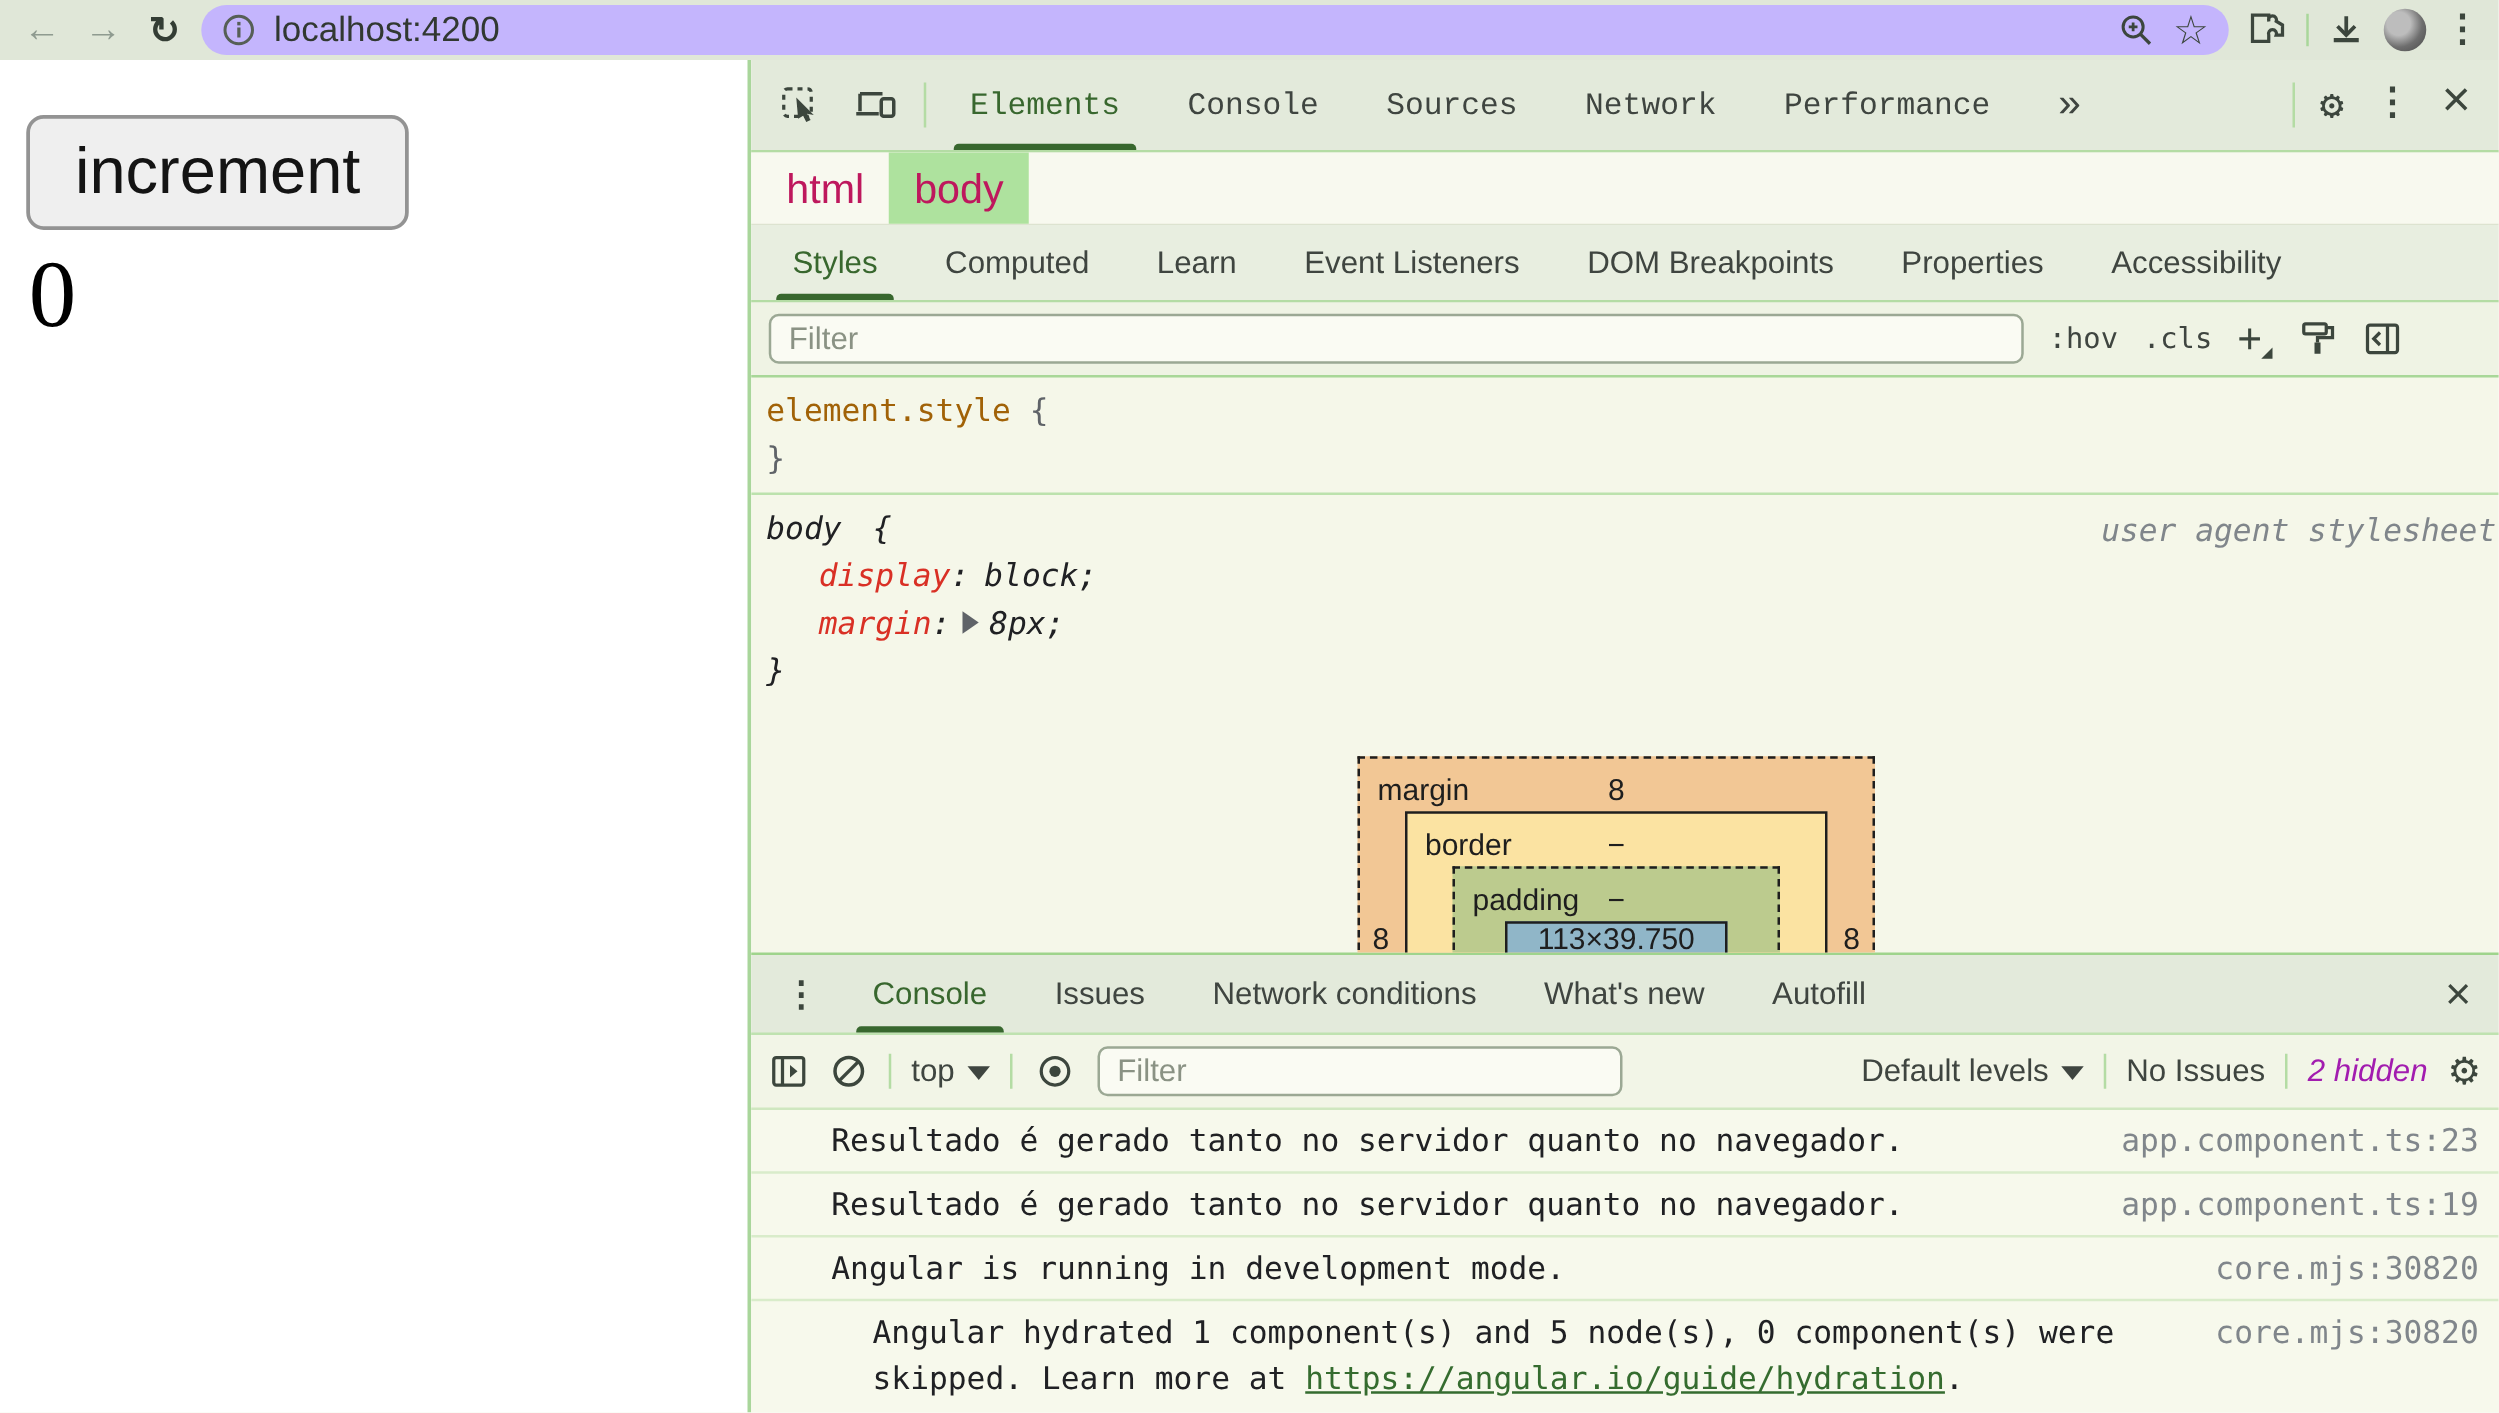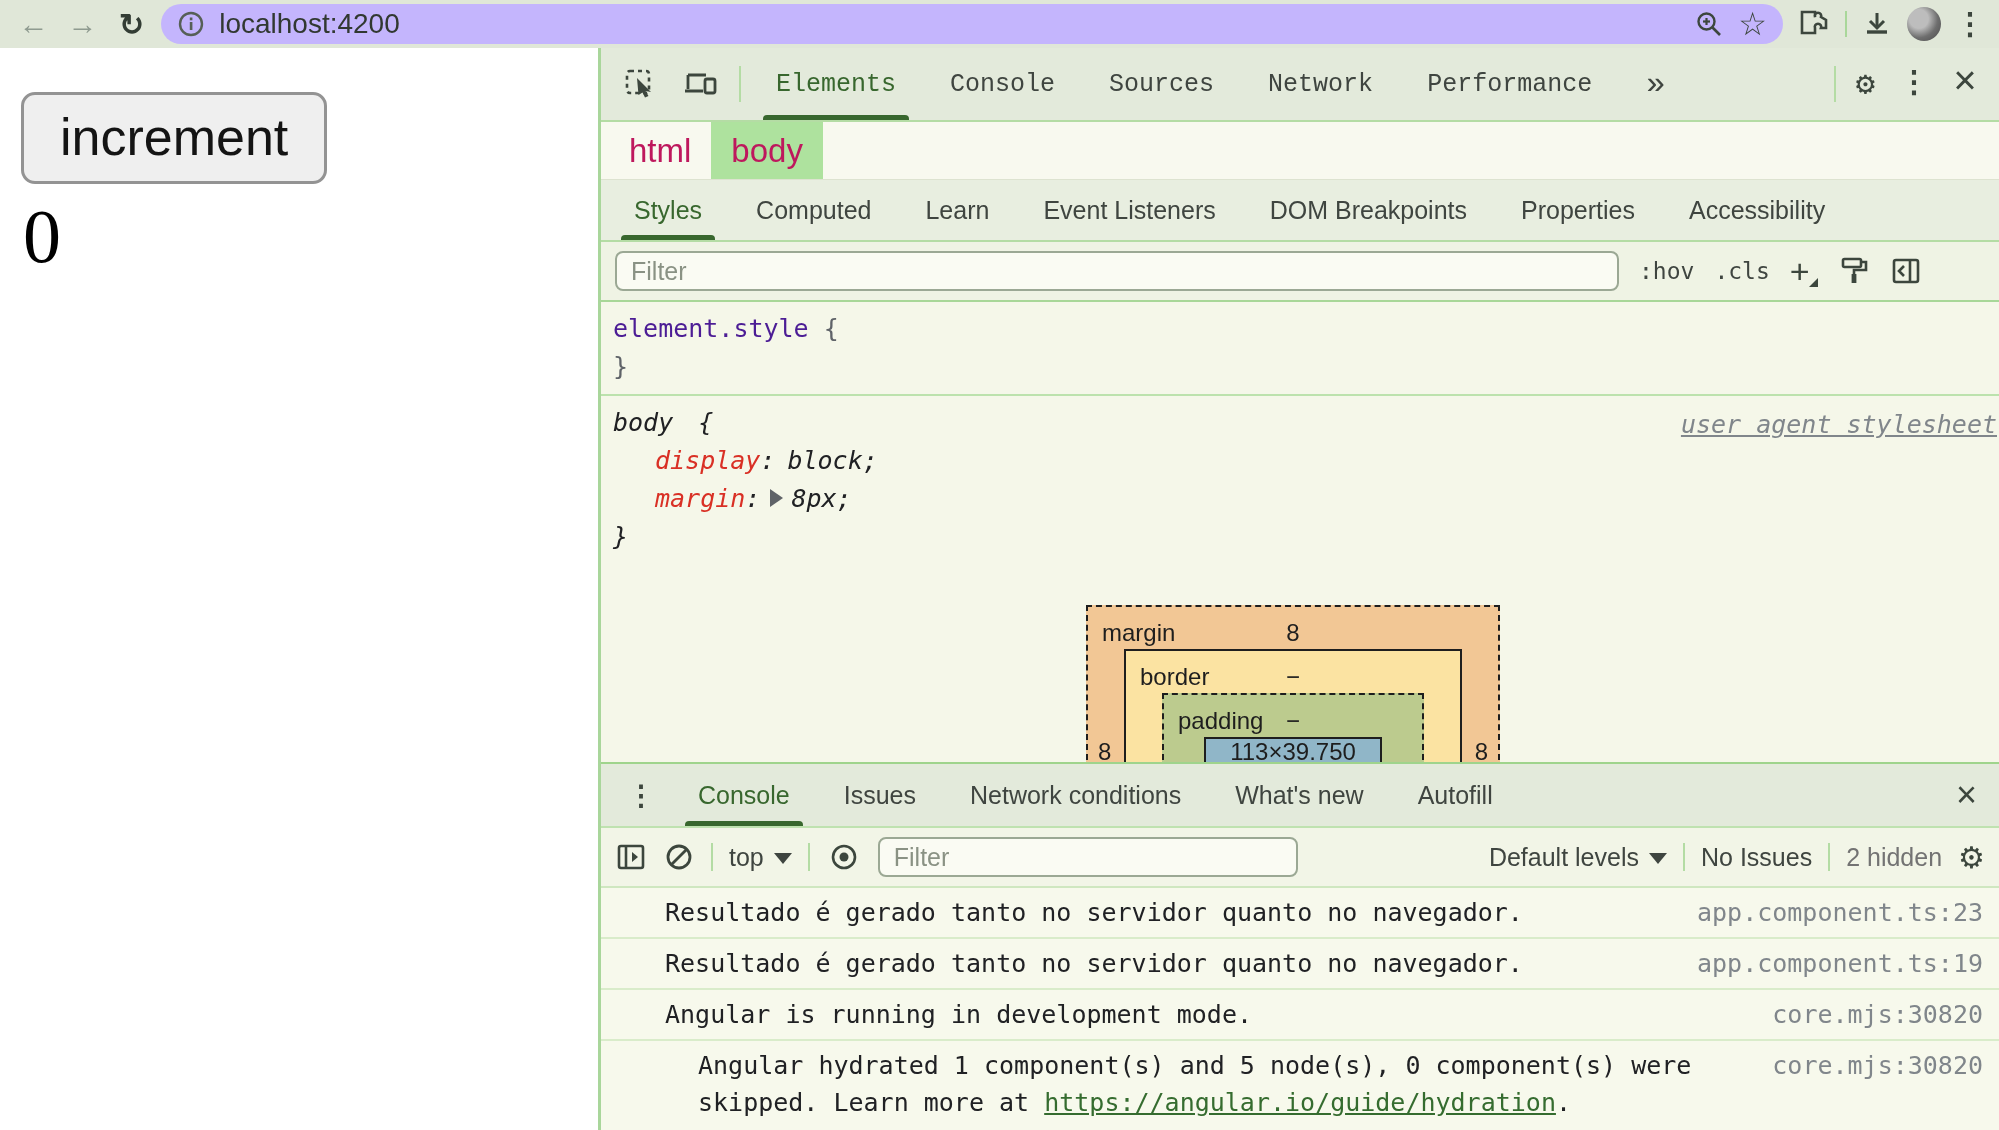--- a/index.html
+++ b/index.html
@@ -49,24 +49,24 @@
   .dt-filterbar { height:60px; background:#eff3e4; border-bottom:2px solid #a8d798; display:flex; align-items:center; padding:0 14px; gap:20px; flex:0 0 auto; }
   .filter-input { width:1004px; height:40px; border:2px solid #9ba894; border-radius:8px; background:#fafbf3; font-family:"Liberation Sans",sans-serif; font-size:25px; color:#3f4540; padding:0 14px; outline:none; }
   .filter-input::placeholder { color:#8a9284; }
   .toggle-txt { font-family:"DejaVu Sans Mono", monospace; font-size:23px; color:#3f4540; }
   .plus-wrap { position:relative; font-size:34px; color:#3c463d; padding-right:8px; }
   .plus-wrap .corner { position:absolute; right:0; bottom:4px; width:0; height:0; border-left:9px solid transparent; border-bottom:9px solid #3c463d; }
 
   .dt-styles { position:relative; flex:1; overflow:hidden; font-family:"DejaVu Sans Mono", monospace; font-size:25px; line-height:38px; color:#202124; }
   .rule { padding:8px 12px; }
   .rule.sep { border-bottom:2px solid #bce2ad; }
-  .sel-gray { color:#4c1d95; }
+  .sel-gray { color:#a16207; }
   .brace-gray { color:#5f6368; }
   .ua-rule { font-style:italic; position:relative; }
-  .origin { position:absolute; right:2px; top:10px; color:#80868b; font-style:italic; white-space:nowrap;text-decoration:underline; }
+  .origin { position:absolute; right:2px; top:10px; color:#80868b; font-style:italic; white-space:nowrap; }
   .decl { padding-left:42px; }
   .prop { color:#d93025; }
   .tri-right { display:inline-block; width:0; height:0; border-top:9px solid transparent; border-bottom:9px solid transparent; border-left:13px solid #5f6368; margin:0 8px 0 10px; }
 
   
   .box-model { position:absolute; left:485px; top:303px; width:414px; height:294px; font-family:"Liberation Sans",sans-serif; font-size:24px; color:#1e1e1e; }
   .bm { position:relative; width:100%; height:100%; }
   .bm-label { position:absolute; left:14px; top:7px; }
   .bm-topval { position:absolute; left:0; right:0; top:7px; text-align:center; }
   .bm-left { position:absolute; left:10px; top:50%; transform:translateY(-50%); }
@@ -78,21 +78,21 @@
 
   
   .drawer { height:368px; border-top:2px solid #9fd48c; display:flex; flex-direction:column; flex:0 0 auto; }
   .drawer-tabbar { height:64px; background:#e3eadb; border-bottom:2px solid #bfe2b0; display:flex; align-items:stretch; padding:0 10px; flex:0 0 auto; }
   .kebab { display:flex; align-items:center; padding:0 16px; font-size:28px; color:#3c463d; font-weight:bold; }
   .drawer-toolbar { height:60px; background:#f2f5e7; border-bottom:2px solid #cfe7c0; display:flex; align-items:center; gap:16px; padding:0 14px; font-size:25px; color:#3f4540; flex:0 0 auto; }
   .dd { display:flex; align-items:center; gap:10px; white-space:nowrap; }
   .caret { width:0; height:0; border-left:9px solid transparent; border-right:9px solid transparent; border-top:11px solid #3f4540; margin-top:3px; }
   .console-filter { width:420px; height:40px; border:2px solid #9ba894; border-radius:8px; background:#fafbf3; font-family:"Liberation Sans",sans-serif; font-size:25px; color:#3f4540; padding:0 14px; outline:none; }
   .console-filter::placeholder { color:#8a9284; }
-  .muted { color:#737373; }
+  .muted { color:#a21caf;font-style:italic; }
 
   .console-messages { flex:1; background:#f7f9ec; font-family:"DejaVu Sans Mono", monospace; font-size:25px; line-height:37px; overflow:hidden; }
   .msg { display:flex; align-items:flex-start; padding:6px 16px 6px 0; border-bottom:2px solid #d9ecca; }
   .msg:last-child { border-bottom:none;margin-left:33px; }
   .msg-text { flex:1; padding-left:64px; color:#202124; min-width:0; }
   .msg-source { color:#80868b; margin-left:24px; white-space:nowrap; }
   .console-link { color:#356c2f; text-decoration:underline; }
 </style>
 </head>
 <body>

